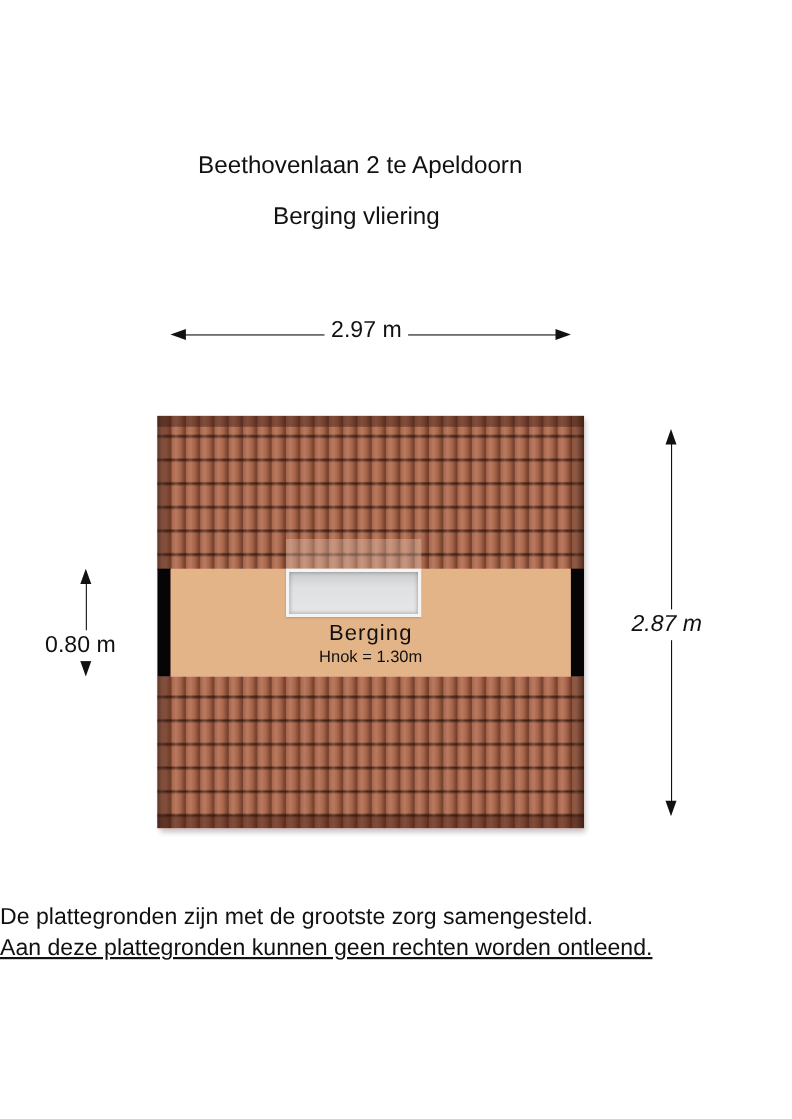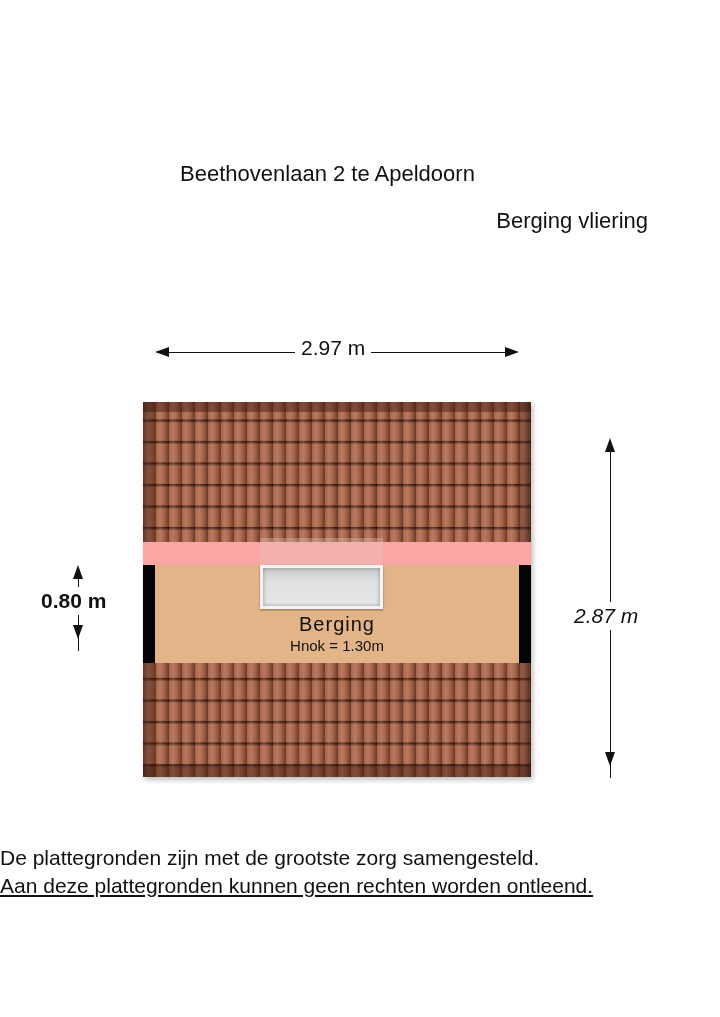--- a/index.html
+++ b/index.html
@@ -1,21 +1,21 @@
 <!DOCTYPE html>
 <html><head>
 <meta charset="utf-8">
 <style>
   html, body { margin: 0; padding: 0; background: #ffffff; }
   body { width: 720px; height: 1017px; position: relative; overflow: hidden;
          font-family: "Liberation Sans", sans-serif; color: #111; }
-  .abs { position: absolute; margin-top: 24px; }
+  .abs { position: absolute; }
   .title { left: 0; width: 655px; text-align: center; font-size: 22px; }
   #t1 { top: 137px; }
-  #t2 { top: 184px; left: 0; width: 648px; text-align: right; }
+  #t2 { top: 184px; left: 0; width: 648px; }
   .dim-label { font-size: 21px; background: #fff; white-space: nowrap; }
   .hline { height: 1.5px; background: #111; }
   .vline { width: 1.5px; background: #111; }
   .arr-l { width: 0; height: 0; border-top: 5px solid transparent; border-bottom: 5px solid transparent; border-right: 14px solid #111; }
   .arr-r { width: 0; height: 0; border-top: 5px solid transparent; border-bottom: 5px solid transparent; border-left: 14px solid #111; }
   .arr-u { width: 0; height: 0; border-left: 5px solid transparent; border-right: 5px solid transparent; border-bottom: 14px solid #111; }
   .arr-d { width: 0; height: 0; border-left: 5px solid transparent; border-right: 5px solid transparent; border-top: 14px solid #111; }
 
   #roof { left: 143px; top: 378px; width: 388px; height: 375px;
           box-shadow: 2px 3px 5px rgba(0,0,0,0.25); overflow: hidden; background: #fca5a5; }
@@ -64,21 +64,21 @@
   <div class="abs arr-u" style="left:5px; top:0;"></div>
   <div class="abs vline" style="left:9.5px; top:12px; height:328px;"></div>
   <div class="abs arr-d" style="left:5px; bottom:0;"></div>
   <div class="abs dim-label" style="left:-27px; top:164px; padding:2px 1px;">2.87 m</div>
 </div>
 
 <div class="abs" style="left:68px; top:517px; width:20px; height:98px;">
   <div class="abs arr-u" style="left:5px; top:0;"></div>
   <div class="abs vline" style="left:9.5px; top:12px; height:74px;"></div>
   <div class="abs arr-d" style="left:5px; bottom:0;"></div>
-  <div class="abs dim-label" style="left:-28px; top:22px; padding:2px 1px;font-weight:bold;">0.80 m</div>
+  <div class="abs dim-label" style="left:-28px; top:56px; padding:2px 1px;">0.80 m</div>
 </div>
 
 <div id="roof" class="abs">
   <div id="tiles-top" class="tiles">
     <div class="ridge-shade-t"></div>
     <div class="eave-shade-l"></div>
     <div class="eave-shade-r"></div>
   </div>
   <div id="tiles-bot" class="tiles">
     <div class="ridge-shade-b"></div>

